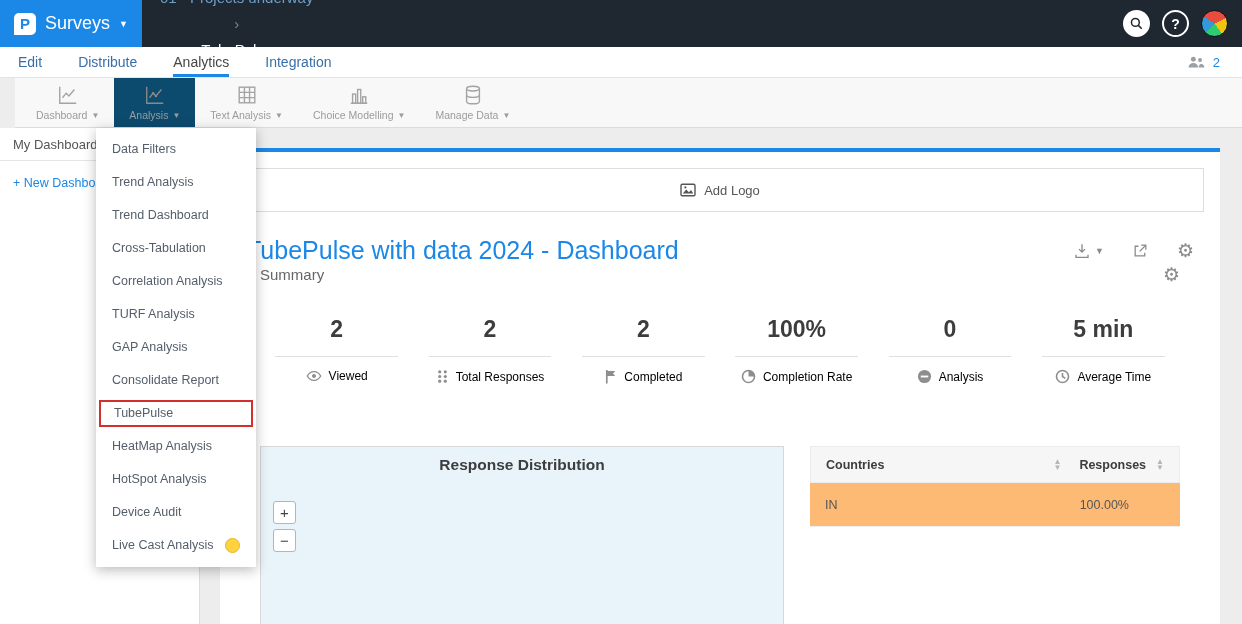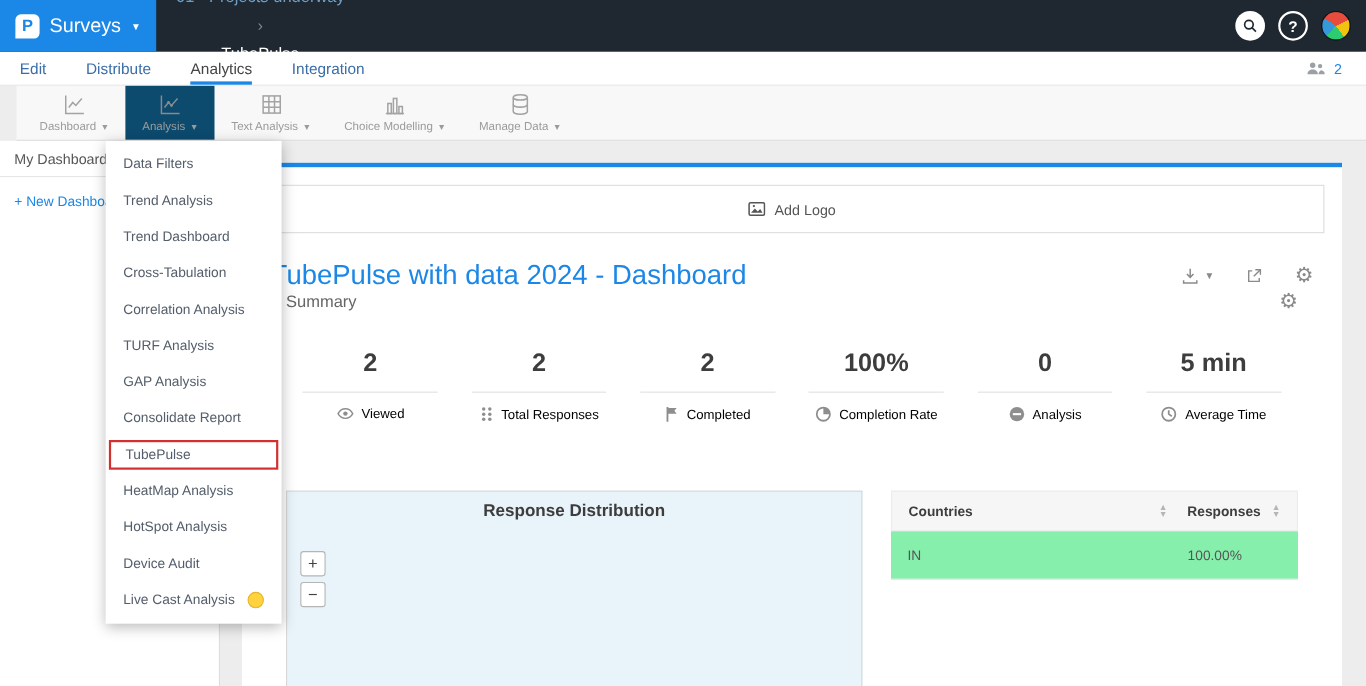--- a/index.html
+++ b/index.html
@@ -86,21 +86,21 @@
   .zoom-in{top:18px;}
   .zoom-out{top:46px;}
   .countries{flex:1;margin-left:26px;}
   .tbl-header{display:flex;align-items:center;background:#f6f6f6;border:1px solid #ececec;
     height:37px;padding:0 15px;font-size:12.5px;font-weight:bold;color:#3d3d3d;cursor:pointer;}
   .sort-arrows{display:flex;flex-direction:column;color:#b5b5b5;font-size:8px;line-height:6px;
     margin-left:10px;cursor:pointer;}
   .hdr-col2{margin-left:18px;}
   .hdr-spacer{flex:1;}
   .tbl-row{display:flex;align-items:center;height:44px;padding:0 15px;font-size:12.5px;
-    color:#555;background:#86efac;border-bottom:1px solid #eee;}
+    color:#555;background:#fdba74;border-bottom:1px solid #eee;}
   .cell-responses{margin-left:auto;padding-right:36px;}
 
   
   .menu{position:absolute;left:96px;top:128px;width:160px;background:#fff;padding:5px 0;
     box-shadow:0 3px 12px rgba(0,0,0,0.28);z-index:50;}
   .menu-item{height:33px;line-height:33px;padding:0 16px;font-size:12.5px;color:#545e6b;
     cursor:pointer;white-space:nowrap;}
   .menu-item.highlighted{height:27px;line-height:23px;margin:3px;padding:0 13px;
     border:2px solid #d32f2f;}
   .menu-badge{float:right;width:15px;height:15px;border-radius:50%;background:#ffd23e;

